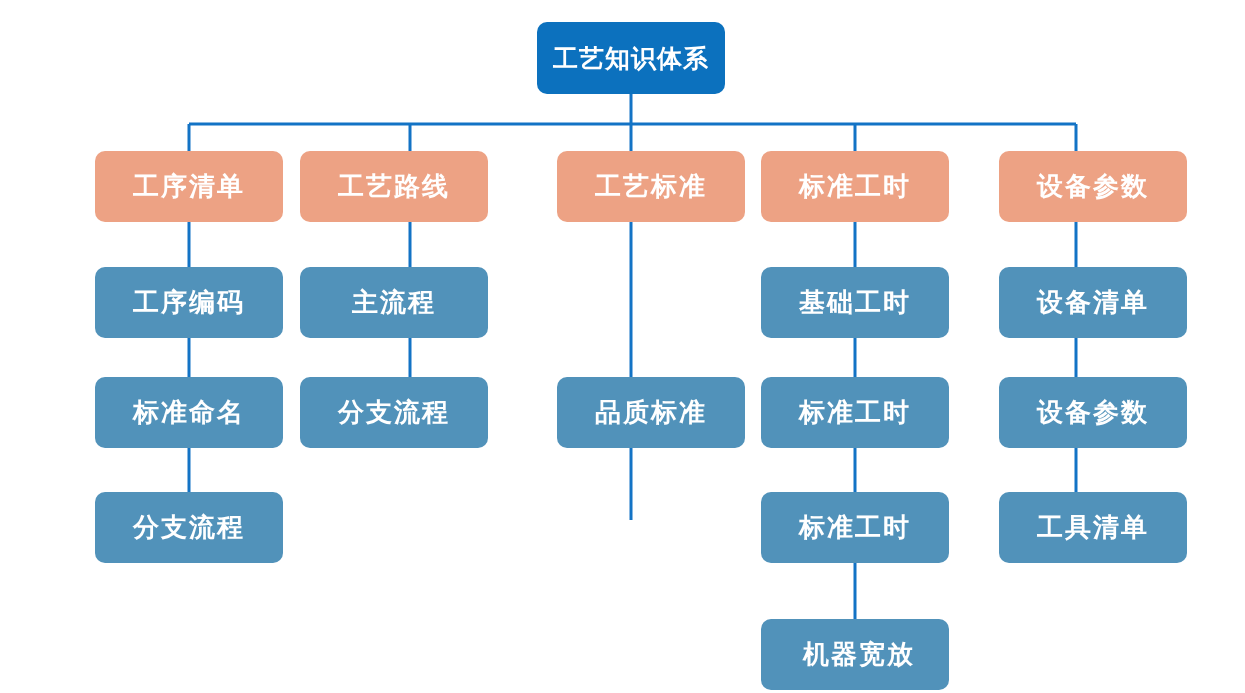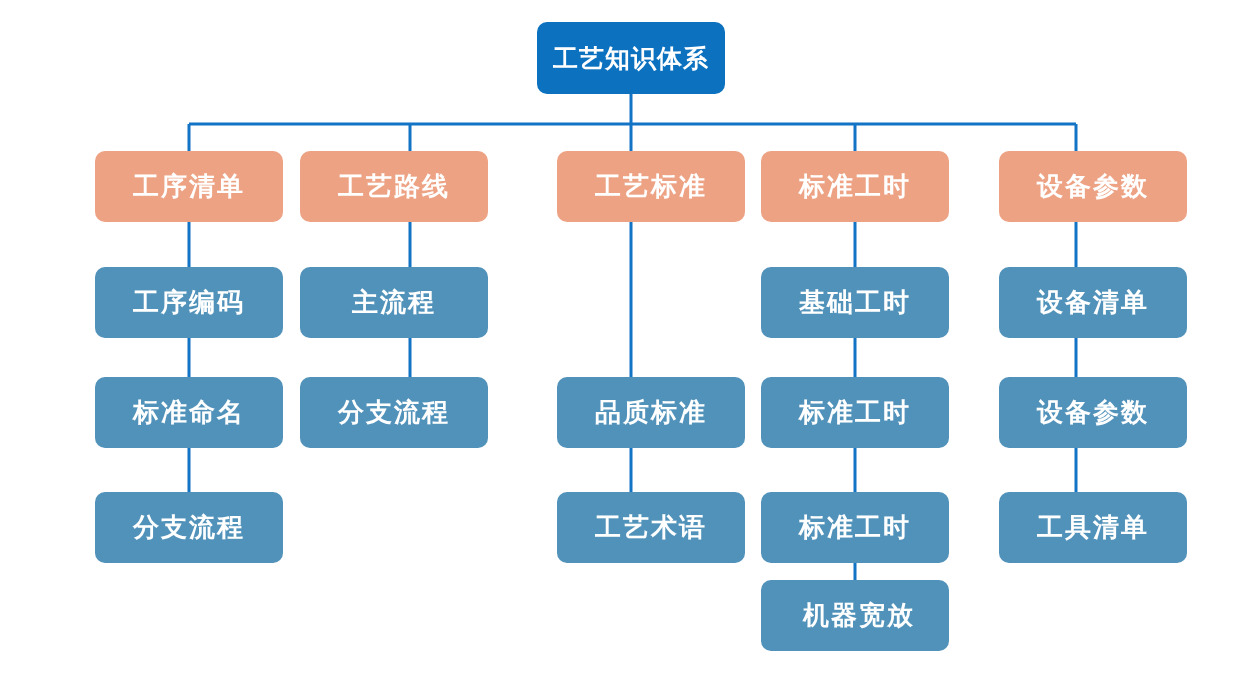--- a/index.html
+++ b/index.html
@@ -58,21 +58,21 @@
     background: var(--child, #5192BA);
   }
   .c0 { left: 95px; }
   .c1 { left: 300px; }
   .c2 { left: 557px; }
   .c3 { left: 761px; }
   .c4 { left: 999px; }
   .r0 { top: 267px; }
   .r1 { top: 377px; }
   .r2 { top: 492px; }
-  .r3 { top: 580px; padding-left: 8px; }
+  .r3 { top: 619px; padding-left: 8px; }
 </style>
 </head>
 <body>
 
 <div id="canvas" style="--root: #0C71BE; --branch: #EDA284; --child: #5192BA; --line: #1373C5; --text: #FFFFFF; --bg: #FFFFFF;">
 
   <svg id="connector-layer" width="1245" height="693" viewBox="0 0 1245 693">
     <line class="connector" x1="189" y1="124" x2="1076" y2="124"></line>
     <line class="connector" x1="189" y1="124" x2="189" y2="520"></line>
     <line class="connector" x1="410" y1="124" x2="410" y2="405"></line>
@@ -87,21 +87,20 @@
   <div class="node child c0 r1">标准命名</div>
   <div class="node child c0 r0">工序编码</div>
   <div class="node child c0 r2">分支流程</div>
 
   <div class="node branch c1">工艺路线</div>
   <div class="node child c1 r1">分支流程</div>
   <div class="node child c1 r0">主流程</div>
 
   <div class="node branch c2">工艺标准</div>
   <div class="node child c2 r1">品质标准</div>
-  <div class="node child c2 r2">工艺术语</div>
 
   <div class="node branch c3">标准工时</div>
   <div class="node child c3 r0">基础工时</div>
   <div class="node child c3 r1">标准工时</div>
   <div class="node child c3 r2">标准工时</div>
   <div class="node child c3 r3">机器宽放</div>
 
   <div class="node branch c4">设备参数</div>
   <div class="node child c4 r0">设备清单</div>
   <div class="node child c4 r1">设备参数</div>

